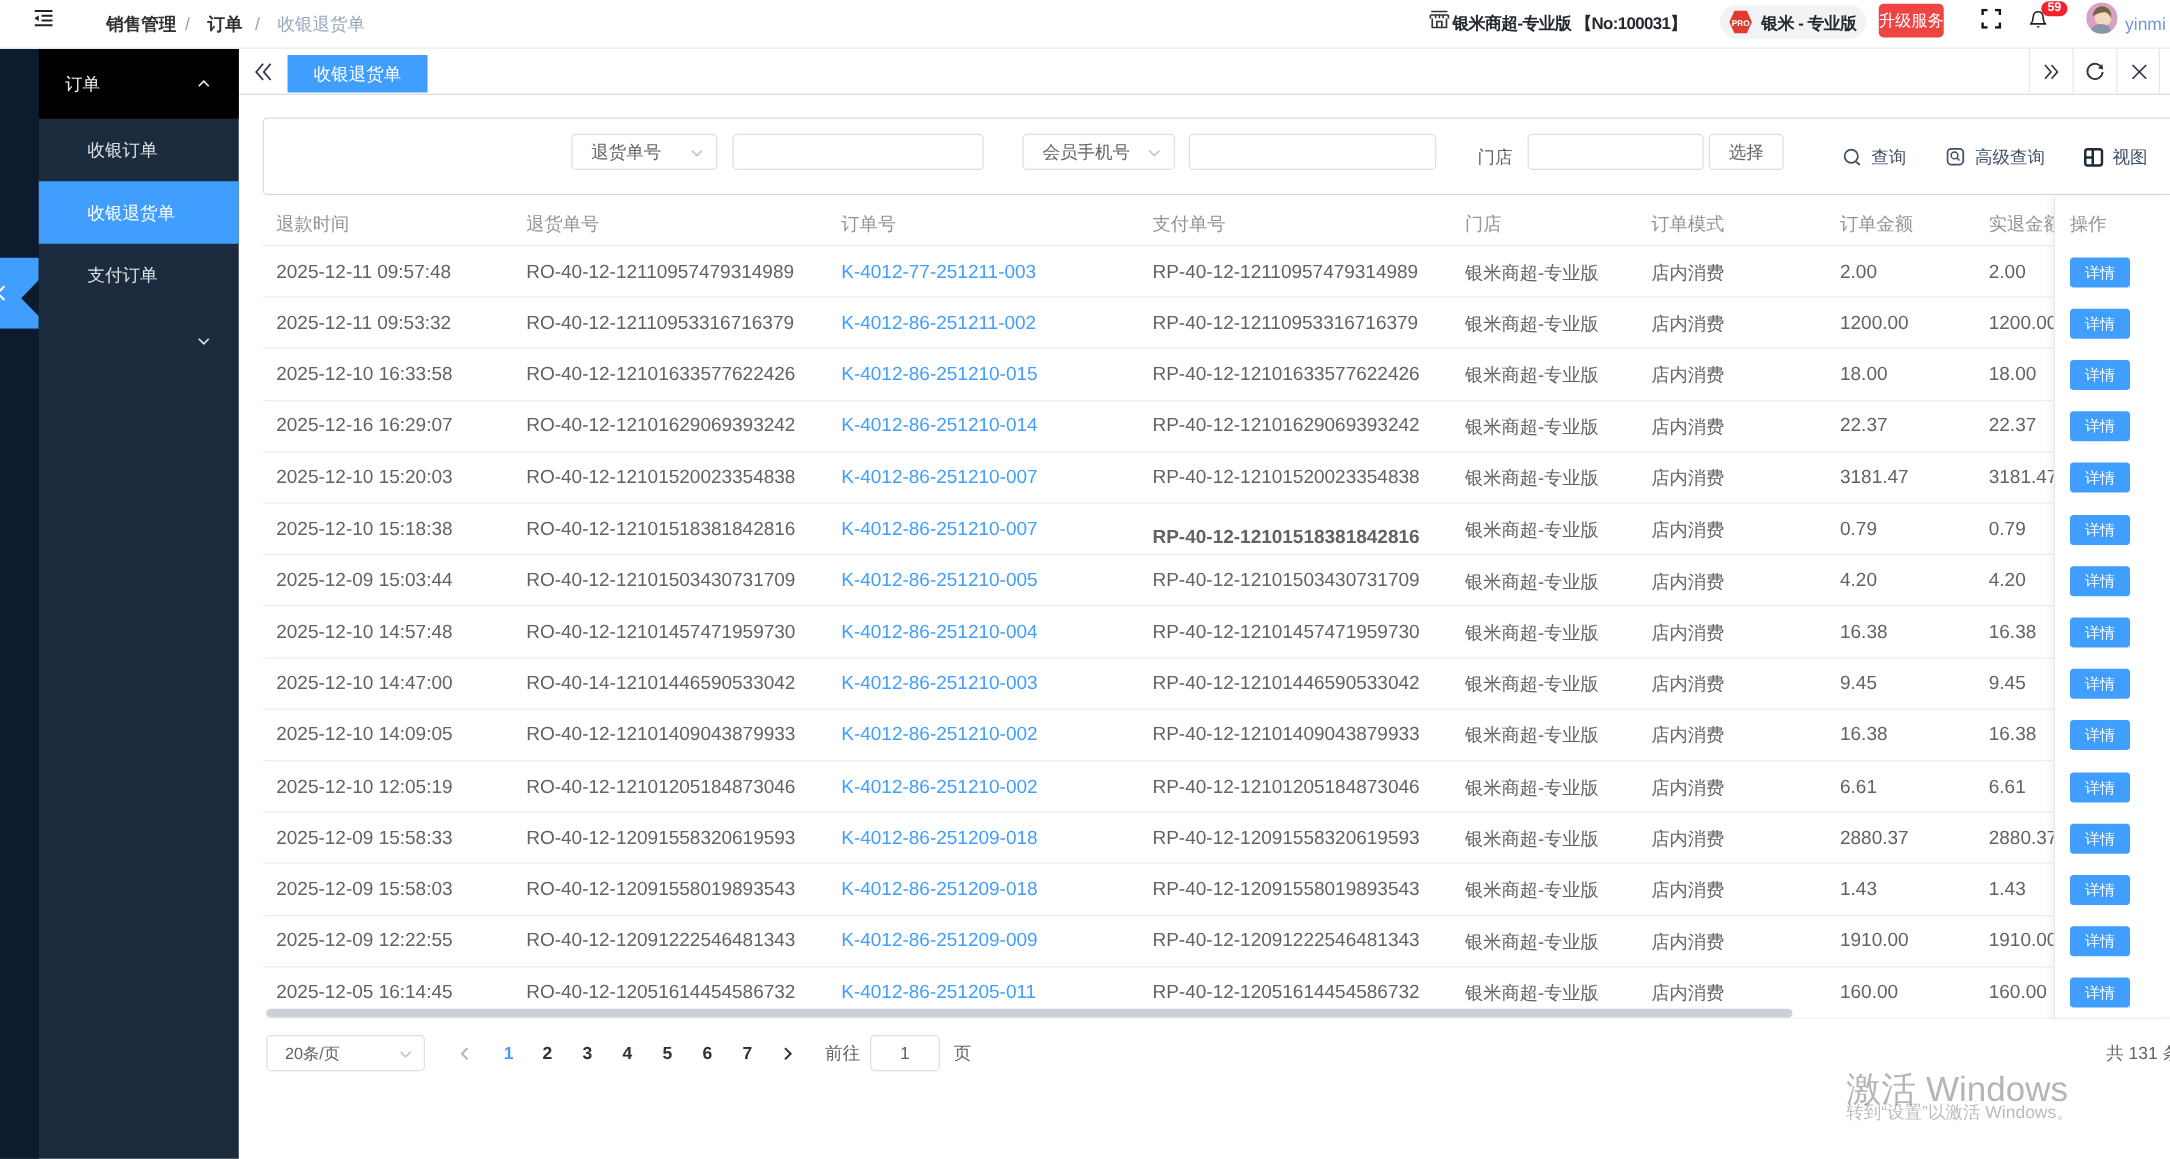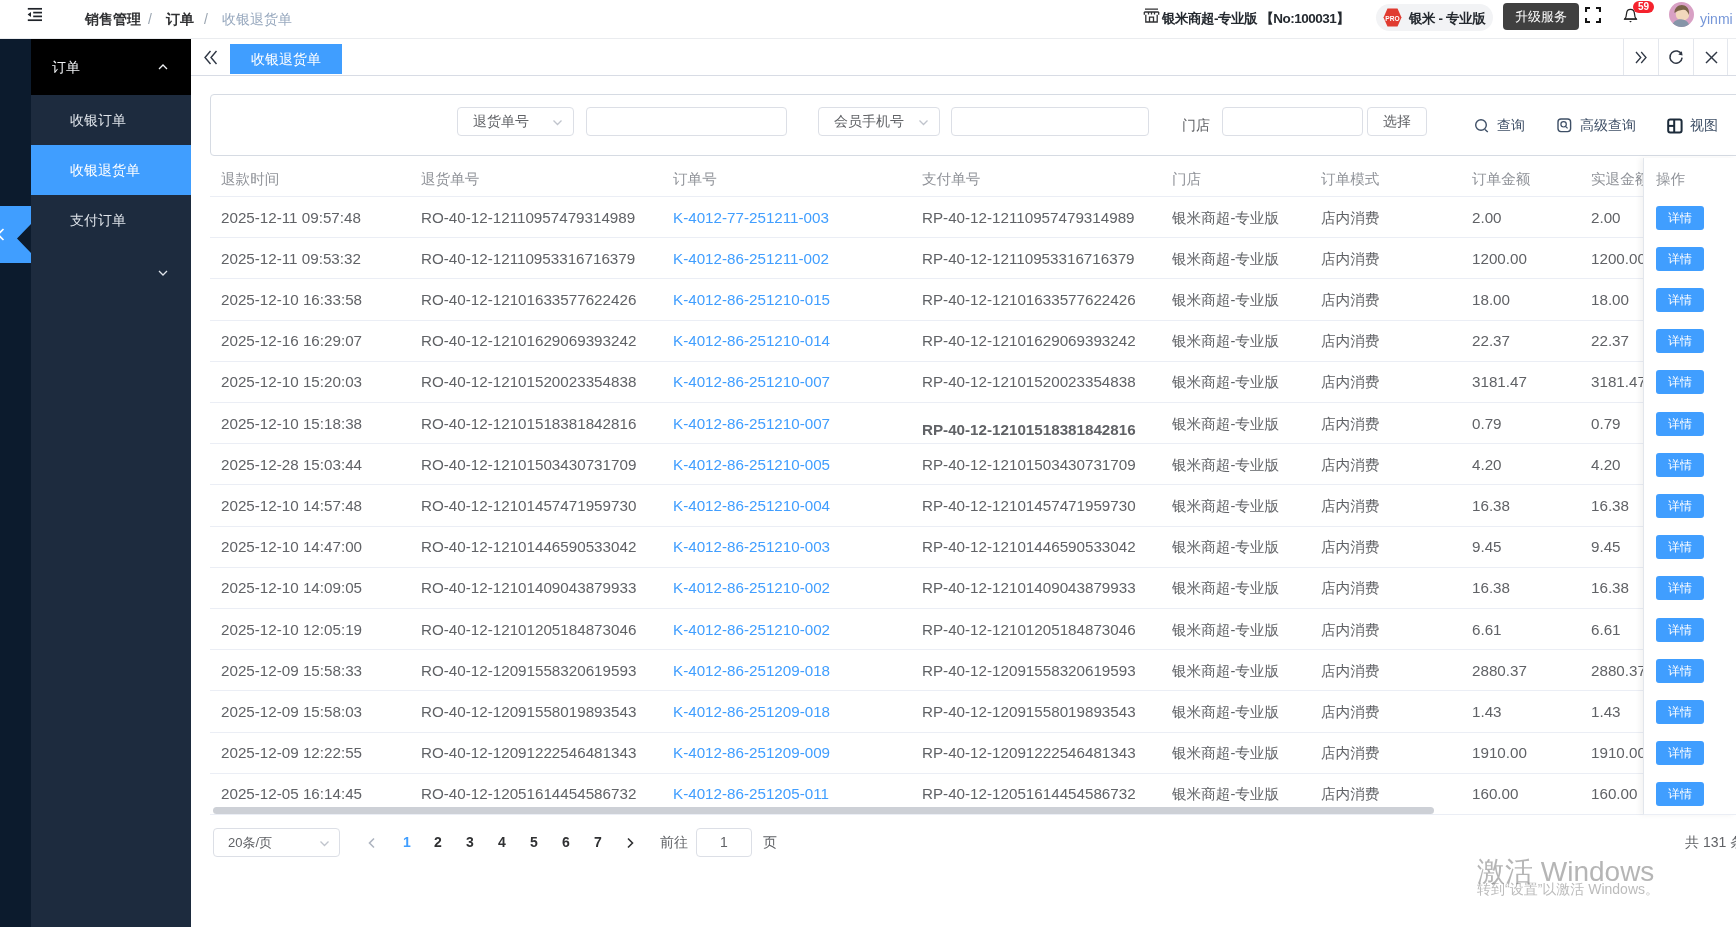--- a/index.html
+++ b/index.html
@@ -60,21 +60,21 @@
         <path d="M6.5 15 V10.2 H10.5 V15"></path>
       </g>
     </svg>
 <span class="crumb" style="left:1162px;color:#24292f;font-weight:700;font-size:13.5px;letter-spacing:-0.5px;">银米商超-专业版 【No:100031】</span>
 <div class="ab" style="left:1376px;top:4px;width:117px;height:27px;background:#f2f3f5;border-radius:14px;"></div>
 <svg class="ab" style="left:1382px;top:7px" width="21" height="21" viewBox="0 0 21 21">
       <polygon points="5.5,1.5 15.5,1.5 19.5,10.5 15.5,19.5 5.5,19.5 1.5,10.5" fill="#e03b30"></polygon>
       <text x="10.5" y="13.6" font-size="6.6" font-weight="bold" fill="#fff" text-anchor="middle" font-family="Liberation Sans">PRO</text>
     </svg>
 <span class="crumb" style="left:1409px;color:#24292f;font-weight:700;font-size:13.5px;letter-spacing:-0.4px;">银米 - 专业版</span>
-<div class="ab" style="left:1503px;top:3px;width:76px;height:27px;background:#404040;border-radius:4px;color:#fff;font-size:13px;text-align:center;line-height:27px;">升级服务</div>
+<div class="ab" style="left:1503px;top:3px;width:52px;height:27px;background:#ef4444;border-radius:4px;color:#fff;font-size:13px;text-align:center;line-height:27px;">升级服务</div>
 <svg class="ab" style="left:1585px;top:7px" width="16" height="16" viewBox="0 0 16 16">
       <g stroke="#141414" stroke-width="2.1" fill="none">
         <path d="M1 5 V1 H5"></path>
         <path d="M11 1 H15 V5"></path>
         <path d="M15 11 V15 H11"></path>
         <path d="M5 15 H1 V11"></path>
       </g>
     </svg>
 <svg class="ab" style="left:1622px;top:7px" width="17" height="17" viewBox="0 0 17 17">
       <g stroke="#222" stroke-width="1.25" fill="none">
@@ -239,40 +239,40 @@
 <div class="ab" style="left:0;top:206.0px;width:1433px;height:41.2px;border-bottom:1px solid #ebeef5;"></div>
 <span class="cell lat" style="left:11px;top:217.6px;">2025-12-10 15:18:38</span>
 <span class="cell lat" style="left:211px;top:217.6px;">RO-40-12-12101518381842816</span>
 <span class="cell lat" style="left:712px;top:224px;font-weight:bold;">RP-40-12-12101518381842816</span>
 <span class="cell" style="left:962px;top:217.6px;">银米商超-专业版</span>
 <span class="cell" style="left:1111px;top:217.6px;">店内消费</span>
 <span class="cell lat" style="left:1262px;top:217.6px;">0.79</span>
 <span class="cell lat" style="left:1381px;top:217.6px;">0.79</span>
 <span class="cell lat link" style="left:463px;top:217.6px;">K-4012-86-251210-007</span>
 <div class="ab" style="left:0;top:247.2px;width:1433px;height:41.2px;border-bottom:1px solid #ebeef5;"></div>
-<span class="cell lat" style="left:11px;top:258.8px;">2025-12-28 15:03:44</span>
+<span class="cell lat" style="left:11px;top:258.8px;">2025-12-09 15:03:44</span>
 <span class="cell lat" style="left:211px;top:258.8px;">RO-40-12-12101503430731709</span>
 <span class="cell lat" style="left:712px;top:258.8px;">RP-40-12-12101503430731709</span>
 <span class="cell" style="left:962px;top:258.8px;">银米商超-专业版</span>
 <span class="cell" style="left:1111px;top:258.8px;">店内消费</span>
 <span class="cell lat" style="left:1262px;top:258.8px;">4.20</span>
 <span class="cell lat" style="left:1381px;top:258.8px;">4.20</span>
 <span class="cell lat link" style="left:463px;top:258.8px;">K-4012-86-251210-005</span>
 <div class="ab" style="left:0;top:288.4px;width:1433px;height:41.2px;border-bottom:1px solid #ebeef5;"></div>
 <span class="cell lat" style="left:11px;top:300.0px;">2025-12-10 14:57:48</span>
 <span class="cell lat" style="left:211px;top:300.0px;">RO-40-12-12101457471959730</span>
 <span class="cell lat" style="left:712px;top:300.0px;">RP-40-12-12101457471959730</span>
 <span class="cell" style="left:962px;top:300.0px;">银米商超-专业版</span>
 <span class="cell" style="left:1111px;top:300.0px;">店内消费</span>
 <span class="cell lat" style="left:1262px;top:300.0px;">16.38</span>
 <span class="cell lat" style="left:1381px;top:300.0px;">16.38</span>
 <span class="cell lat link" style="left:463px;top:300.0px;">K-4012-86-251210-004</span>
 <div class="ab" style="left:0;top:329.6px;width:1433px;height:41.2px;border-bottom:1px solid #ebeef5;"></div>
 <span class="cell lat" style="left:11px;top:341.2px;">2025-12-10 14:47:00</span>
-<span class="cell lat" style="left:211px;top:341.2px;">RO-40-12-12101446590533042</span>
+<span class="cell lat" style="left:211px;top:341.2px;">RO-40-14-12101446590533042</span>
 <span class="cell lat" style="left:712px;top:341.2px;">RP-40-12-12101446590533042</span>
 <span class="cell" style="left:962px;top:341.2px;">银米商超-专业版</span>
 <span class="cell" style="left:1111px;top:341.2px;">店内消费</span>
 <span class="cell lat" style="left:1262px;top:341.2px;">9.45</span>
 <span class="cell lat" style="left:1381px;top:341.2px;">9.45</span>
 <span class="cell lat link" style="left:463px;top:341.2px;">K-4012-86-251210-003</span>
 <div class="ab" style="left:0;top:370.8px;width:1433px;height:41.2px;border-bottom:1px solid #ebeef5;"></div>
 <span class="cell lat" style="left:11px;top:382.4px;">2025-12-10 14:09:05</span>
 <span class="cell lat" style="left:211px;top:382.4px;">RO-40-12-12101409043879933</span>
 <span class="cell lat" style="left:712px;top:382.4px;">RP-40-12-12101409043879933</span>

